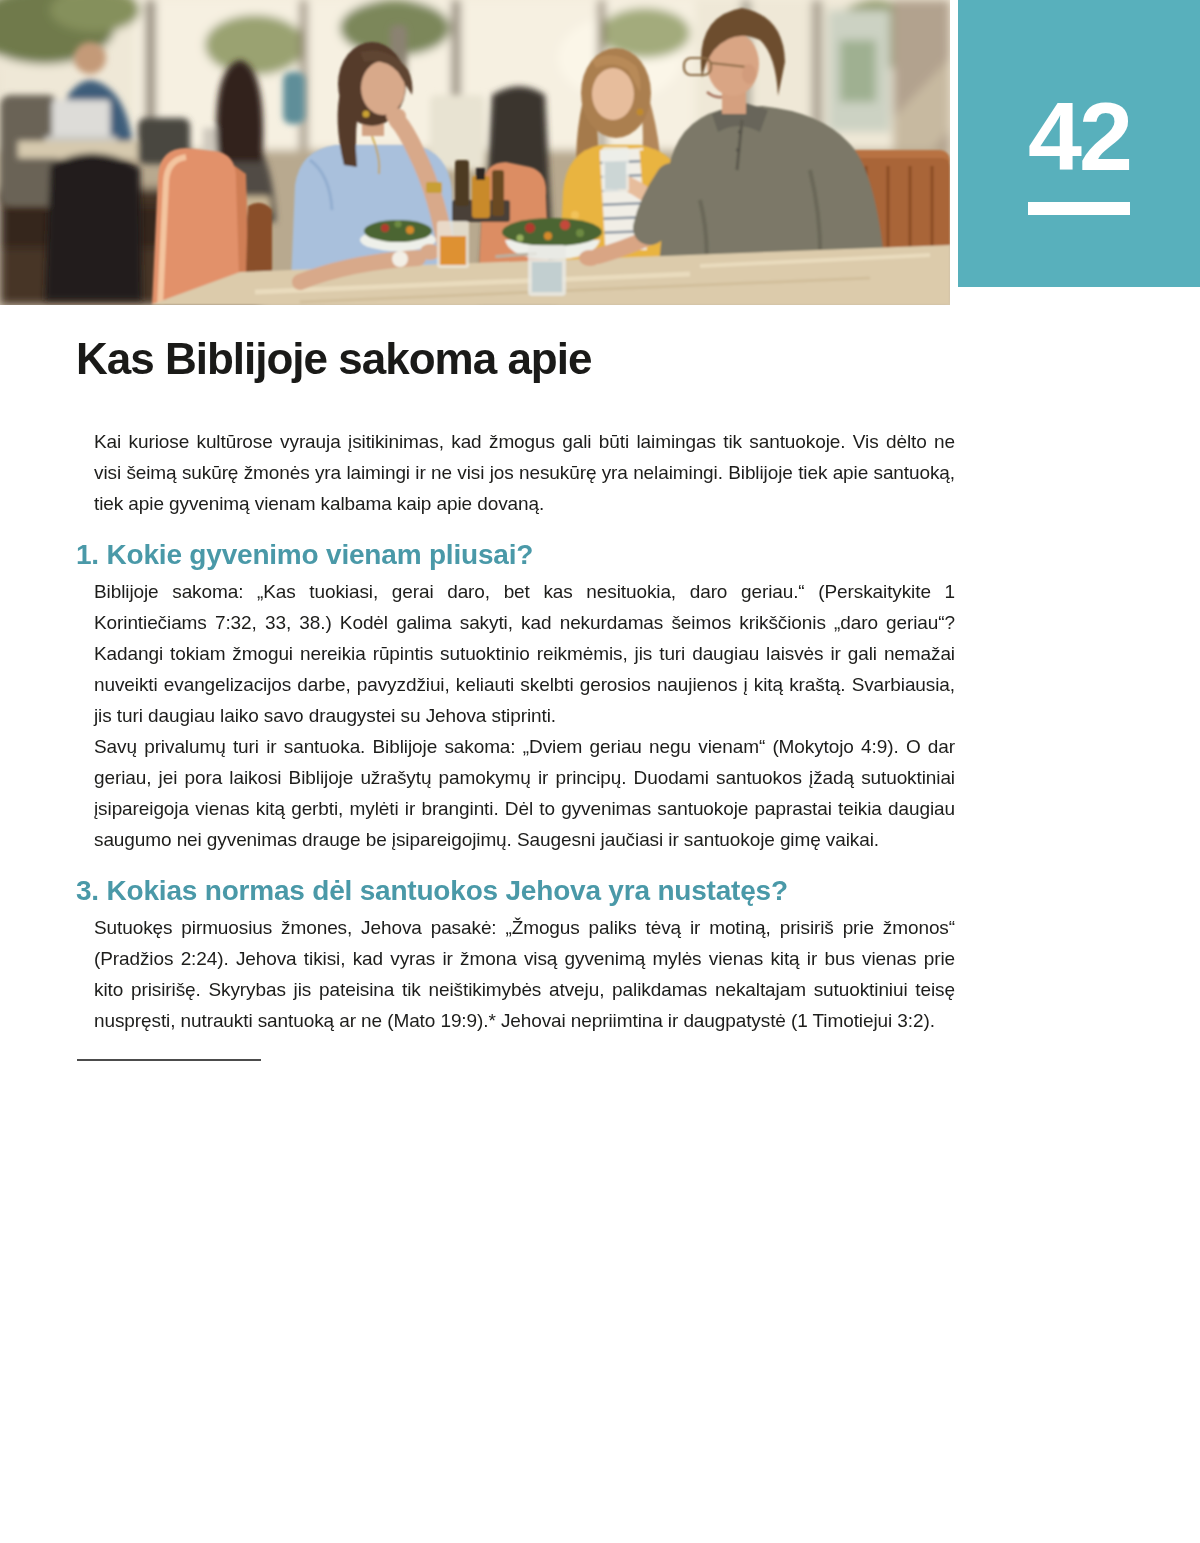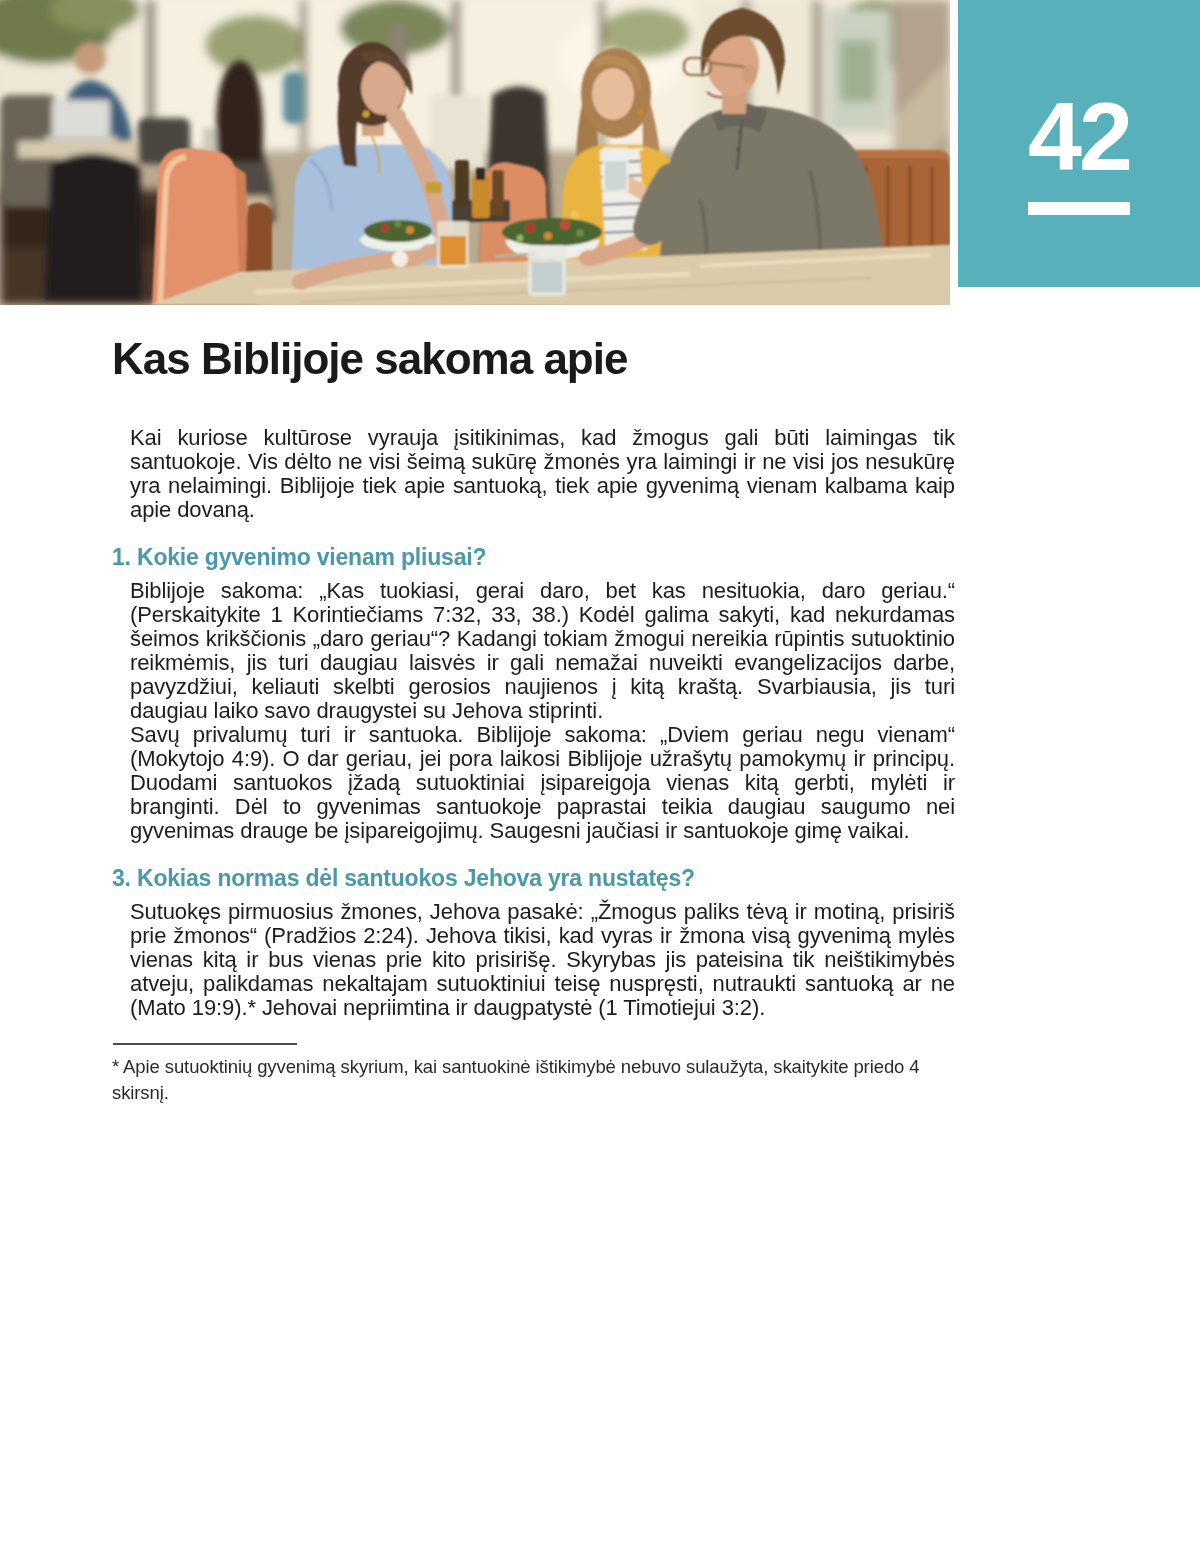--- a/index.html
+++ b/index.html
@@ -16,35 +16,35 @@
   .badge{
     flex:1;background:var(--badge-teal,#58b0bc);
     display:flex;flex-direction:column;align-items:center;
   }
   .badge-number{
     margin-top:88px;color:#fff;font-weight:700;
     font-size:97px;line-height:1;letter-spacing:-3px;
   }
   .badge-bar{width:102px;height:13px;background:#fff;margin-top:17px;}
   
-  .content{padding:0 245px 0 112px;}
+  .content{padding:0 245px 0 76px;}
   .title{
     margin:44px 0 0 0;font-weight:700;color:#1a1a18;
     font-size:44px;line-height:55px;letter-spacing:-1px;
   }
   .title .tl{display:block;}
   .body{
-    font-size:22px;line-height:24px;text-align:justify;
+    font-size:19px;line-height:31px;text-align:justify;
     letter-spacing:-0.1px;margin:0;
   }
   .intro{margin:40px 0 0 18px;}
   section{margin:0;}
   .q{
     color:var(--heading-teal,#4a99a8);font-weight:700;
-    font-size:23px;line-height:29px;margin:21px 0 7px 0;letter-spacing:-0.2px;
+    font-size:28px;line-height:29px;margin:21px 0 7px 0;letter-spacing:-0.2px;
   }
   .sec-p{margin-left:18px;}
   .b{font-weight:400;}
   
   .footnote{margin-top:23px;}
   .fn-rule{width:184px;height:0;border-top:2px solid #4c4c4c;margin-left:1px;}
   .fn-text{
     font-size:18.5px;line-height:26px;color:#2a2a28;
     margin:9px 0 0 0;text-align:left;letter-spacing:-0.1px;
   }
@@ -261,17 +261,16 @@
       <p class="body sec-p"><span>Savų privalumų turi ir santuoka. Biblijoje sakoma: </span><span class="b">„Dviem geriau negu vienam“</span><span> (Mokytojo 4:9). O dar geriau, jei pora laikosi Biblijoje užrašytų pamokymų ir principų. Duodami santuokos įžadą sutuoktiniai įsipareigoja vienas kitą gerbti, mylėti ir branginti. Dėl to gyvenimas santuokoje paprastai teikia daugiau saugumo nei gyvenimas drauge be įsipareigojimų. Saugesni jaučiasi ir santuokoje gimę vaikai.</span></p>
     </section>
 
     <section>
       <h2 class="q">3. Kokias normas dėl santuokos Jehova yra nustatęs?</h2>
       <p class="body sec-p"><span>Sutuokęs pirmuosius žmones, Jehova pasakė: </span><span class="b">„Žmogus paliks tėvą ir motiną, prisiriš prie žmonos“</span><span> (Pradžios 2:24). Jehova tikisi, kad vyras ir žmona visą gyvenimą mylės vienas kitą ir bus vienas prie kito prisirišę. Skyrybas jis pateisina tik neištikimybės atveju, palikdamas nekaltajam sutuoktiniui teisę nuspręsti, nutraukti santuoką ar ne (Mato 19:9).* Jehovai nepriimtina ir daugpatystė (1 Timotiejui 3:2).</span></p>
     </section>
 
     <footer class="footnote">
       <div class="fn-rule"></div>
-      <p class="fn-text">* Apie sutuoktinių gyvenimą skyrium, kai santuokinė ištikimybė nebuvo sulaužyta, skaitykite priedo 4 skirsnį.</p>
     </footer>
 
   </main>
 </div>
 
 </body></html>

